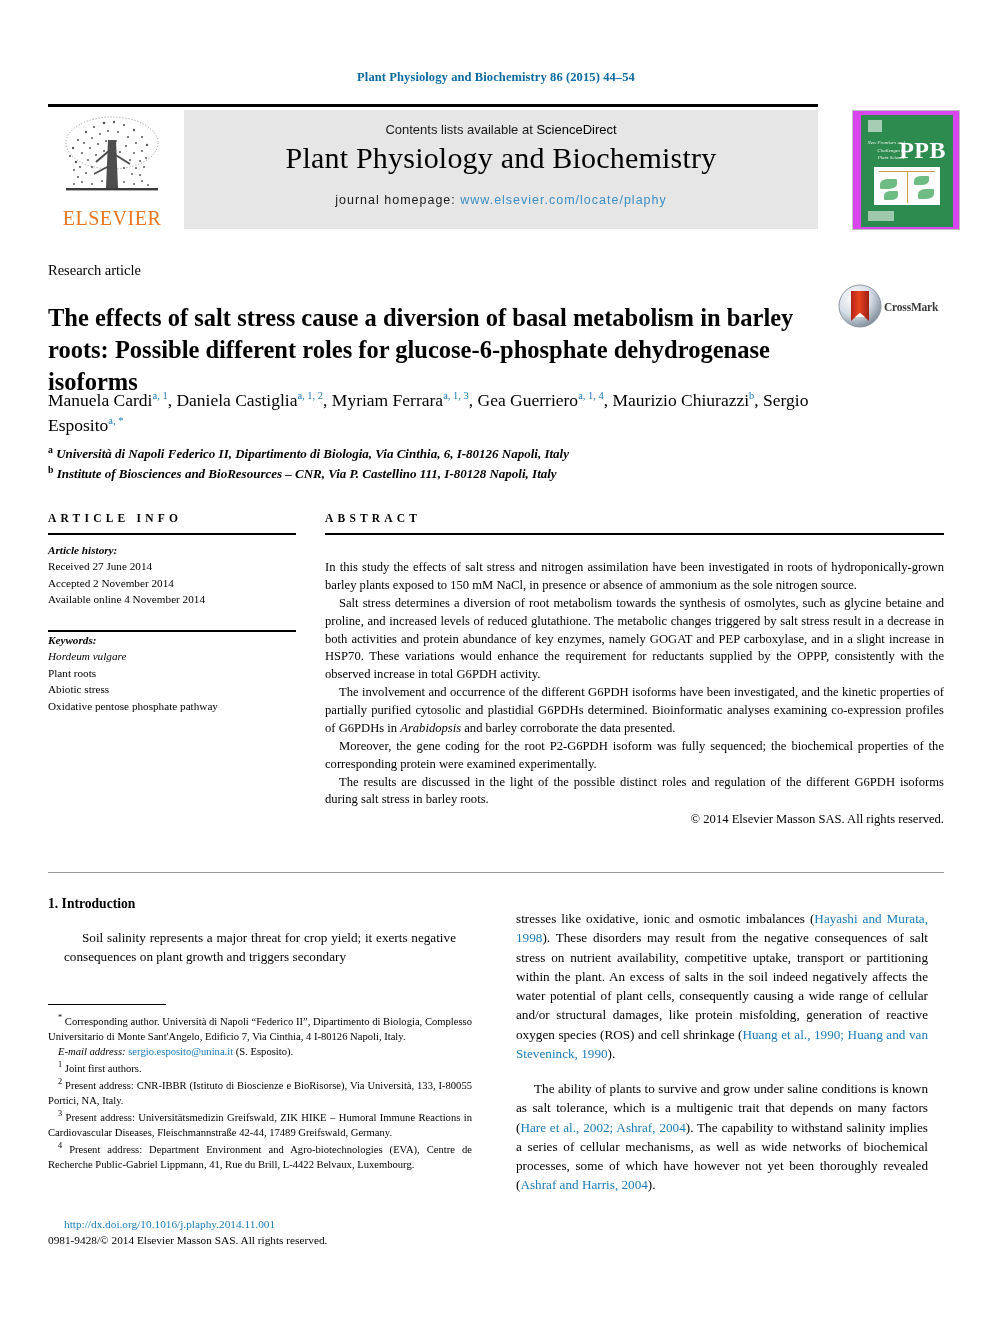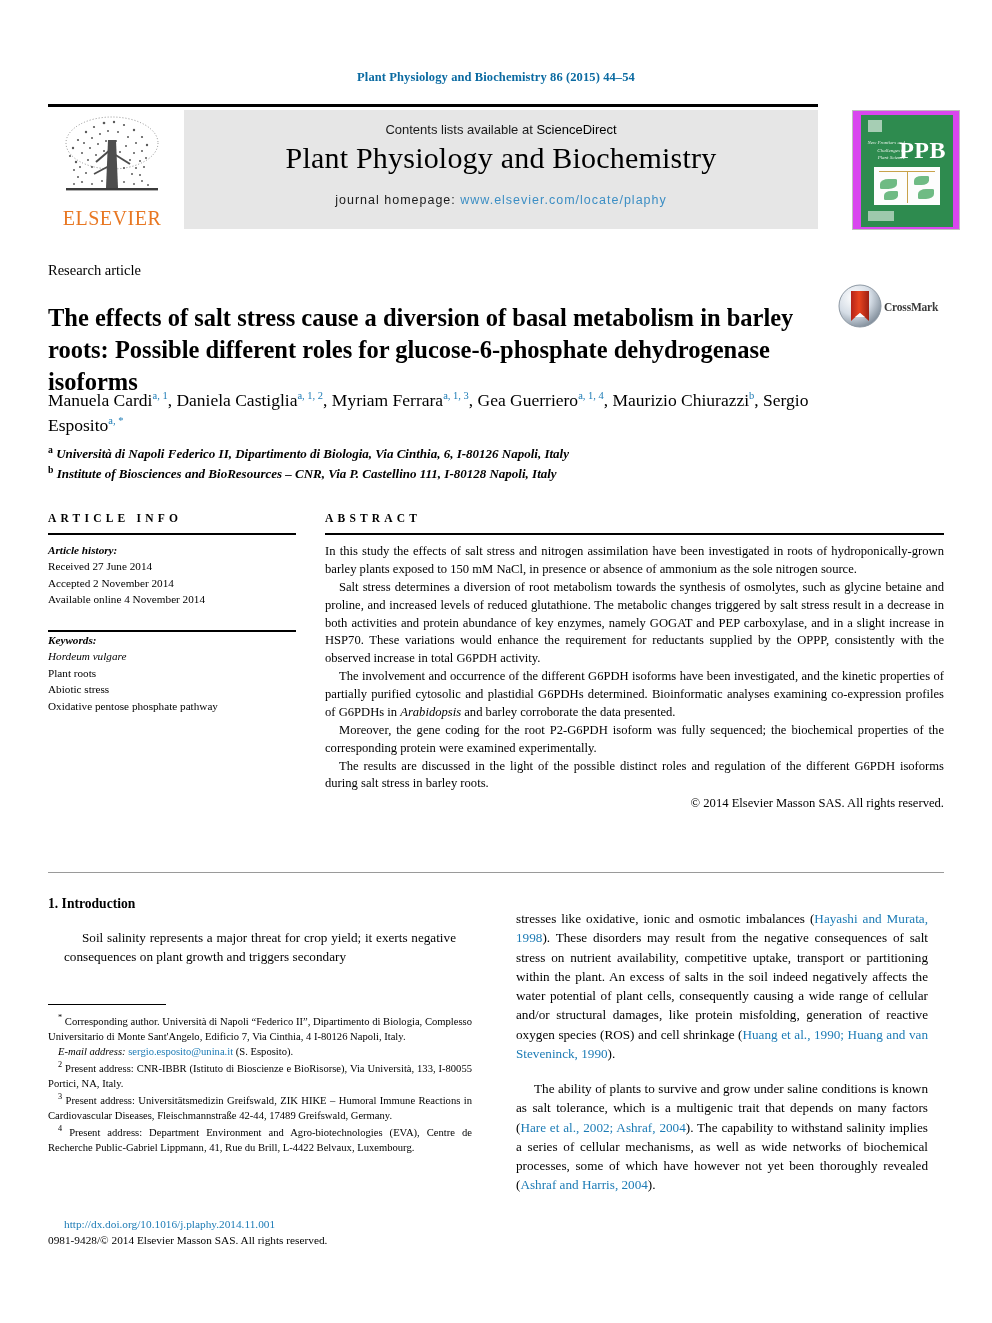--- a/index.html
+++ b/index.html
@@ -260,21 +260,21 @@
   .info-gap { height: 22px; }
 
   .abs-col {
     position: absolute;
     top: 512px;
     left: 325px;
     width: 619px;
   }
   .abs-col .sec-head { margin-bottom: 9px; }
   .abs-body {
-    padding-top: 8px;
+    padding-top: 24px;
     font-size: 12.6px;
     line-height: 1.42;
     text-align: justify;
   }
   .abs-body p { margin: 0; text-indent: 14px; }
   .abs-body p.first { text-indent: 0; }
   .abs-body .copy { text-align: right; text-indent: 0; margin-top: 2px; }
   .abs-body i { font-style: italic; }
 
   
@@ -538,20 +538,21 @@
 
   <div class="col-right">
     <p class="body-p noind"><span>stresses like oxidative, ionic and osmotic imbalances (</span><span class="ref">Hayashi and Murata, 1998</span><span>). These disorders may result from the negative consequences of salt stress on nutrient availability, competitive uptake, transport or partitioning within the plant. An excess of salts in the soil indeed negatively affects the water potential of plant cells, consequently causing a wide range of cellular and/or structural damages, like protein misfolding, generation of reactive oxygen species (ROS) and cell shrinkage (</span><span class="ref">Huang et al., 1990; Huang and van Steveninck, 1990</span><span>).</span></p>
     <p class="body-p"><span>The ability of plants to survive and grow under saline conditions is known as salt tolerance, which is a multigenic trait that depends on many factors (</span><span class="ref">Hare et al., 2002; Ashraf, 2004</span><span>). The capability to withstand salinity implies a series of cellular mechanisms, as well as wide networks of biochemical processes, some of which have however not yet been thoroughly revealed (</span><span class="ref">Ashraf and Harris, 2004</span><span>).</span></p>
   </div>
 
   <div class="footnotes">
     <div class="fn-rule"></div>
     <p class="fn"><sup>*</sup> <span>Corresponding author. Università di Napoli “Federico II”, Dipartimento di Biologia, Complesso Universitario di Monte Sant'Angelo, Edificio 7, Via Cinthia, 4 I-80126 Napoli, Italy.</span></p>
     <p class="fn"><span class="em">E-mail address:</span> <span class="mail">sergio.esposito@unina.it</span> <span>(S. Esposito).</span></p>
+    <p class="fn"><sup>1</sup> <span>Joint first authors.</span></p>
     <p class="fn"><sup>2</sup> <span>Present address: CNR-IBBR (Istituto di Bioscienze e BioRisorse), Via Università, 133, I-80055 Portici, NA, Italy.</span></p>
     <p class="fn"><sup>3</sup> <span>Present address: Universitätsmedizin Greifswald, ZIK HIKE – Humoral Immune Reactions in Cardiovascular Diseases, Fleischmannstraße 42-44, 17489 Greifswald, Germany.</span></p>
     <p class="fn"><sup>4</sup> <span>Present address: Department Environment and Agro-biotechnologies (EVA), Centre de Recherche Public-Gabriel Lippmann, 41, Rue du Brill, L-4422 Belvaux, Luxembourg.</span></p>
   </div>
 
   <div class="doi-block">
     <span class="doi-link">http://dx.doi.org/10.1016/j.plaphy.2014.11.001</span>
     <span class="issn">0981-9428/© 2014 Elsevier Masson SAS. All rights reserved.</span>
   </div>
 

